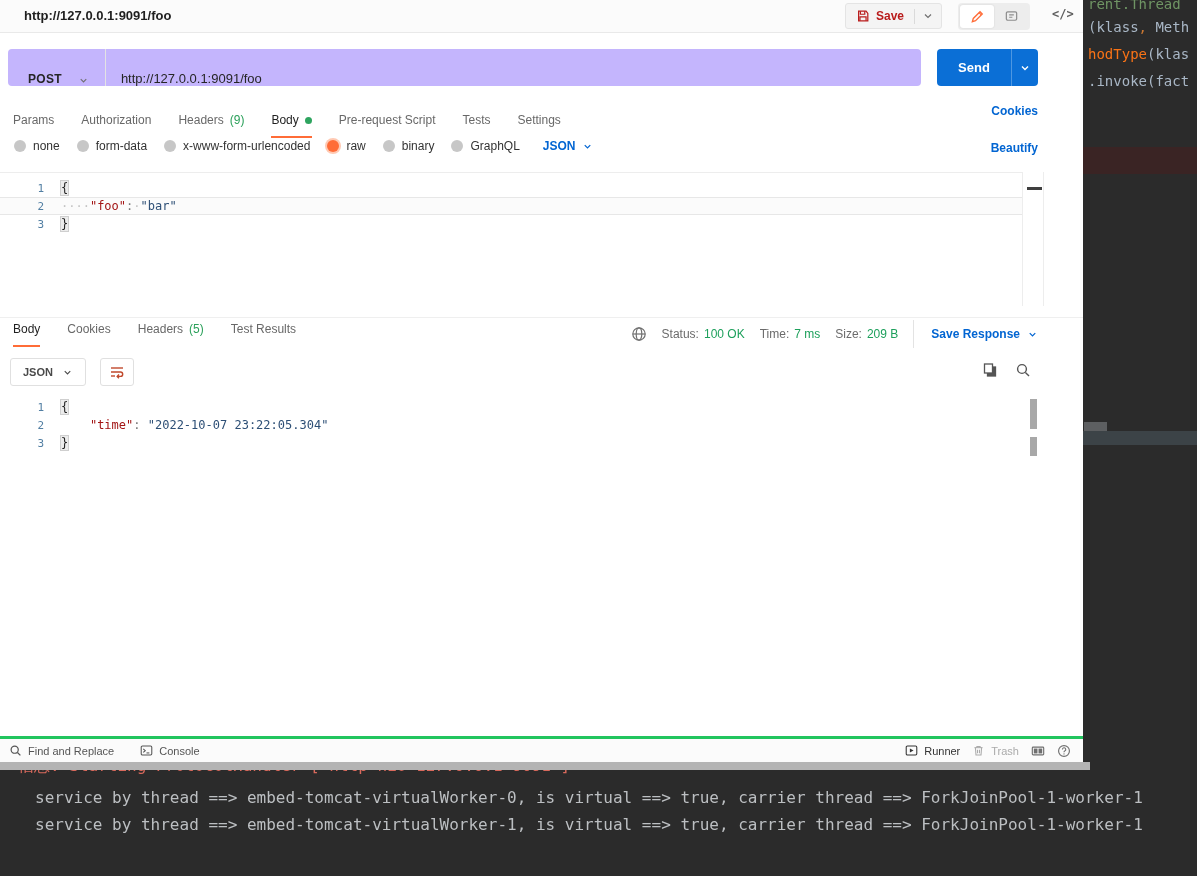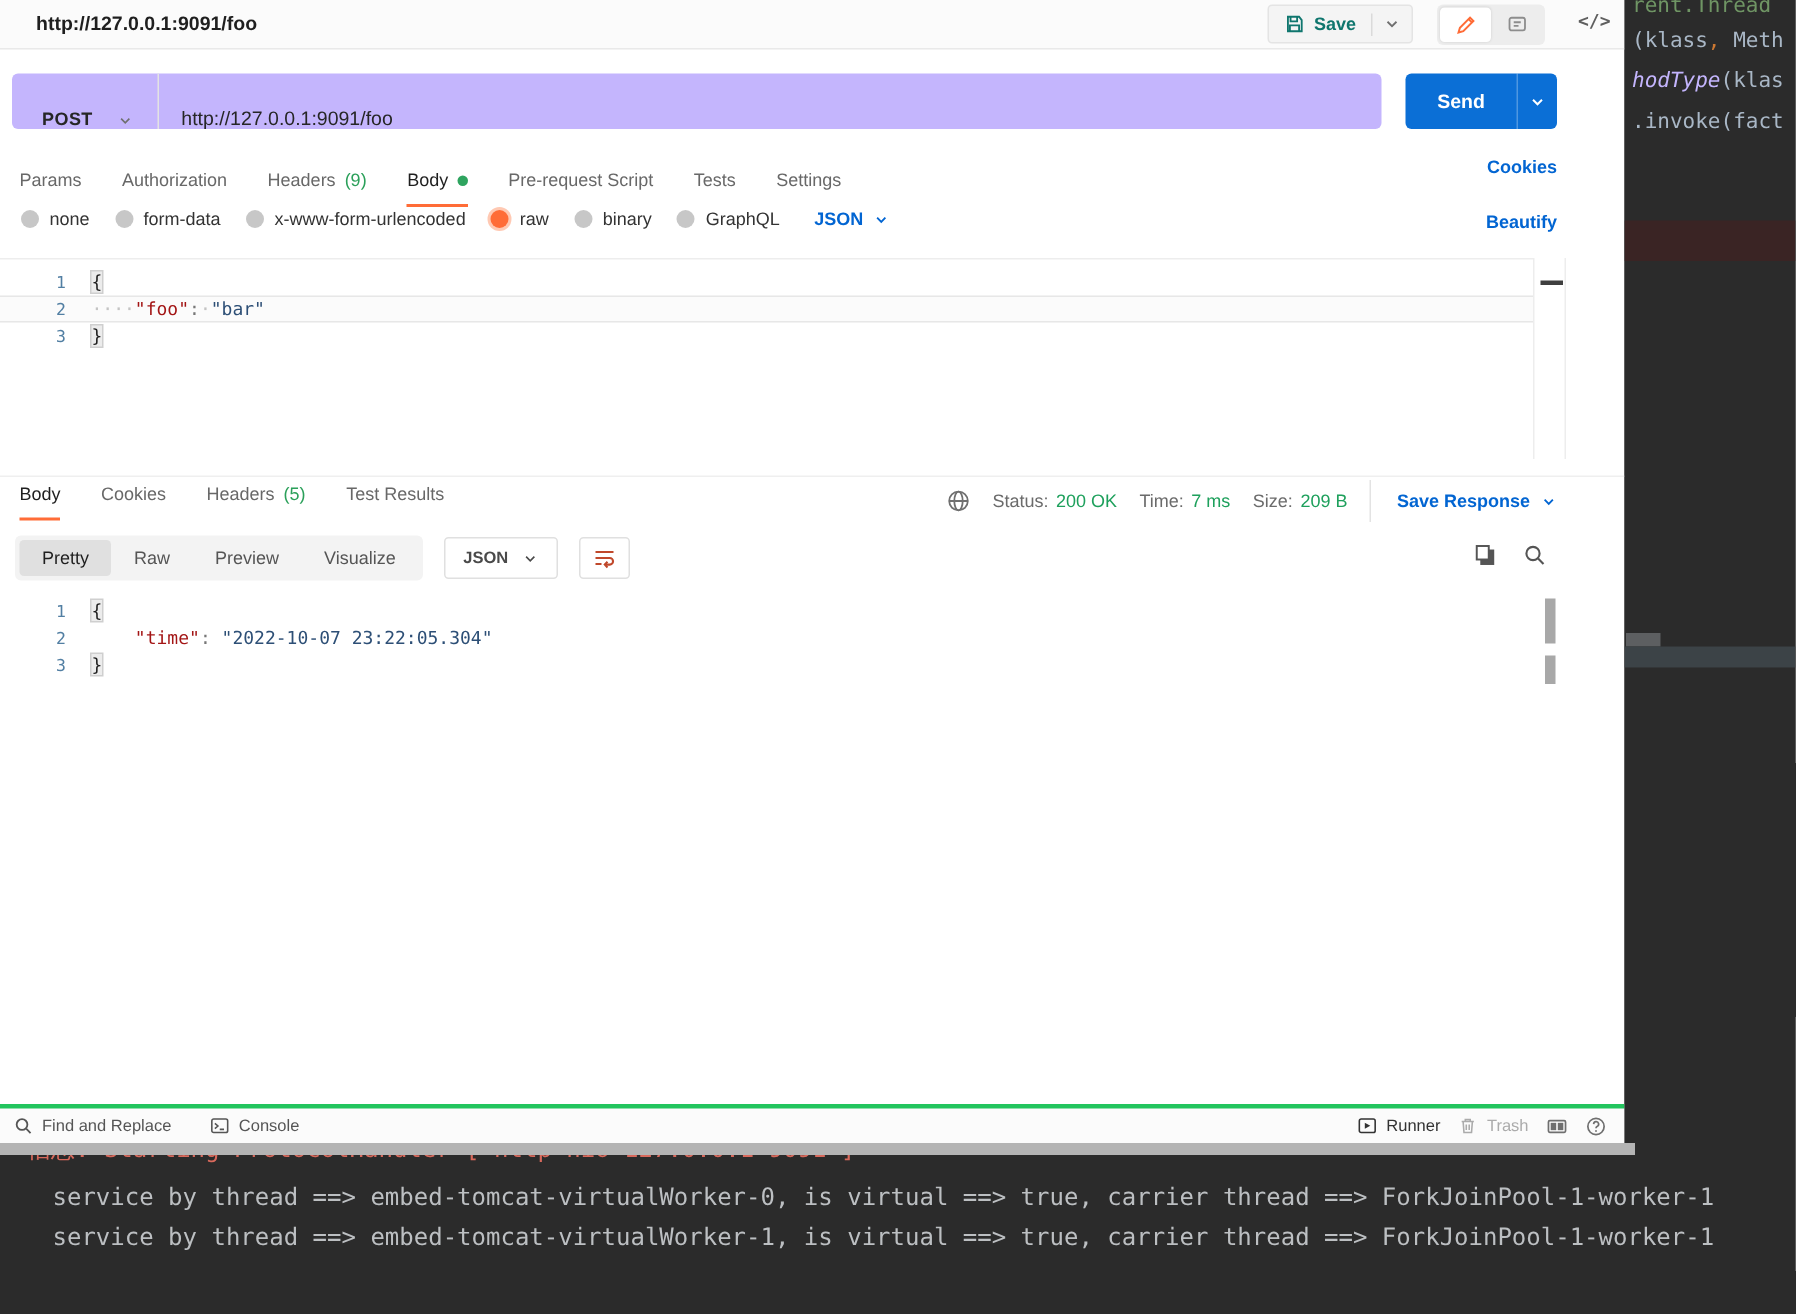--- a/index.html
+++ b/index.html
@@ -9,21 +9,21 @@
     -webkit-font-smoothing:antialiased;
   }
   svg{display:block}
 
   
   .pm{position:absolute;left:0;top:0;width:1083px;height:762px;background:#fff;}
 
   
   .pm-header{position:absolute;left:0;top:0;width:100%;height:33px;background:#fbfbfb;border-bottom:1px solid #e9e9e9;box-sizing:border-box}
   .pm-title{position:absolute;left:24px;top:0;line-height:32px;font-size:13px;font-weight:700;color:#1f1f1f}
-  .save-group{position:absolute;left:845px;top:3px;height:26px;display:flex;align-items:center;background:#f4f4f4;border:1px solid #e4e4e4;border-radius:3px;color:#0f766e;box-sizing:border-box}
+  .save-group{position:absolute;left:845px;top:3px;height:26px;display:flex;align-items:center;background:#f4f4f4;border:1px solid #e4e4e4;border-radius:3px;color:#b91c1c;box-sizing:border-box}
   .save-main{display:flex;align-items:center;gap:6px;padding:0 10px;font-size:12px;font-weight:600;cursor:pointer}
   .save-sep{width:1px;height:15px;background:#dadada}
   .save-caret{padding:0 7px;color:#6f6f6f;cursor:pointer}
   .edit-seg{position:absolute;left:958px;top:3px;height:27px;display:flex;align-items:center;background:#ededed;border-radius:4px;padding:2px;box-sizing:border-box}
   .seg-cell{width:34px;height:23px;display:flex;align-items:center;justify-content:center;border-radius:3px;cursor:pointer}
   .seg-cell.active{background:#fff;color:#ff6c37;box-shadow:0 0 2px rgba(0,0,0,.12)}
   .seg-cell.inactive{color:#8d8d8d}
   .code-toggle{position:absolute;left:1052px;top:7px;font:700 12px "DejaVu Sans Mono",monospace;color:#5f5f5f;cursor:pointer}
 
   
@@ -94,21 +94,21 @@
   .ft-runner{color:#333}
   .ft-trash{color:#ababab}
   .ft-icon-only{color:#6f6f6f}
 
   
   .ide{position:absolute;left:1083px;top:0;width:114px;height:762px;background:#2b2b2b;overflow:hidden}
   .ide-line{position:absolute;left:5px;white-space:pre;font:14px "DejaVu Sans Mono",monospace;color:#a9b7c6}
   .ide-l1{top:-4px;color:#6f9564}
   .ide-l2{top:19px}
   .ide-l3{top:46px}
-  .ide-method{font-style:italic;color:#c4b5fd}
+  .ide-method{color:#f97316}
   .ide-l4{top:73px}
   .ide-comma{color:#cc7832}
   .ide-red{position:absolute;left:0;top:147px;width:100%;height:27px;background:#3a2424}
   .ide-thumb{position:absolute;left:1px;top:422px;width:23px;height:9px;background:#5d5f61}
   .ide-band{position:absolute;left:0;top:431px;width:100%;height:14px;background:#3c4347}
 
   
   .terminal{position:absolute;left:0;top:762px;width:1197px;height:114px;background:#2b2b2b;overflow:hidden}
   .t-hbar{position:absolute;left:0;top:0;width:1090px;height:8px;background:#b4b4b4;z-index:2}
   .t-info{position:absolute;left:18px;top:-6px;font:16px "DejaVu Sans Mono",monospace;color:#d9695c;white-space:pre;z-index:1}
@@ -284,47 +284,41 @@
   <div class="resp-meta">
     <span class="globe">
       <svg width="16" height="16" viewBox="0 0 16 16" fill="none" stroke="currentColor" stroke-width="1.2">
           <circle cx="8" cy="8" r="6.2"></circle>
           <ellipse cx="8" cy="8" rx="2.8" ry="6.2"></ellipse>
           <path d="M1.8 8h12.4"></path>
         </svg>
     </span>
     <span class="meta-item">
         <span>Status:</span>
-        <span class="meta-val">200 OK</span>
+        <span class="meta-val">100 OK</span>
       </span>
     <span class="meta-item">
         <span>Time:</span>
         <span class="meta-val">7 ms</span>
       </span>
     <span class="meta-item">
         <span>Size:</span>
         <span class="meta-val">209 B</span>
       </span>
     <span class="save-resp">
       <span>Save Response</span>
       <span>
         <svg width="11" height="11" viewBox="0 0 16 16" fill="none" stroke="currentColor" stroke-width="1.8">
             <polyline points="4,6 8,10 12,6"></polyline>
           </svg>
       </span>
     </span>
   </div>
 
   <div class="resp-controls">
-    <div class="views">
-      <div class="view active">Pretty</div>
-      <div class="view">Raw</div>
-      <div class="view">Preview</div>
-      <div class="view">Visualize</div>
-    </div>
     <div class="json-dd">
       <span>JSON</span>
       <span>
         <svg width="11" height="11" viewBox="0 0 16 16" fill="none" stroke="currentColor" stroke-width="1.6">
             <polyline points="4,6 8,10 12,6"></polyline>
           </svg>
       </span>
     </div>
     <div class="wrap-btn">
       <span>

